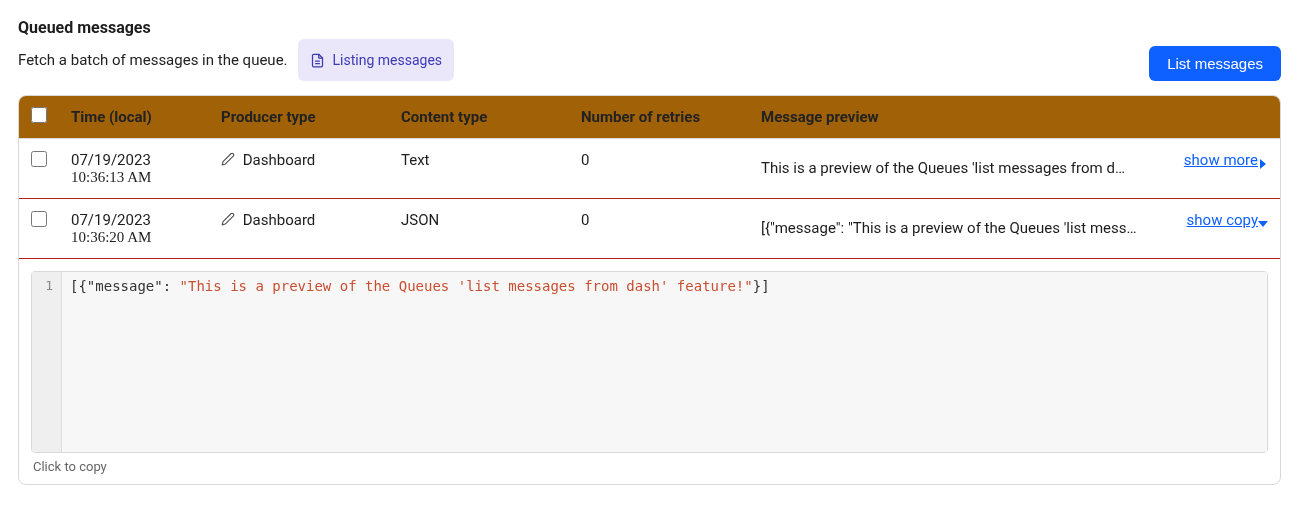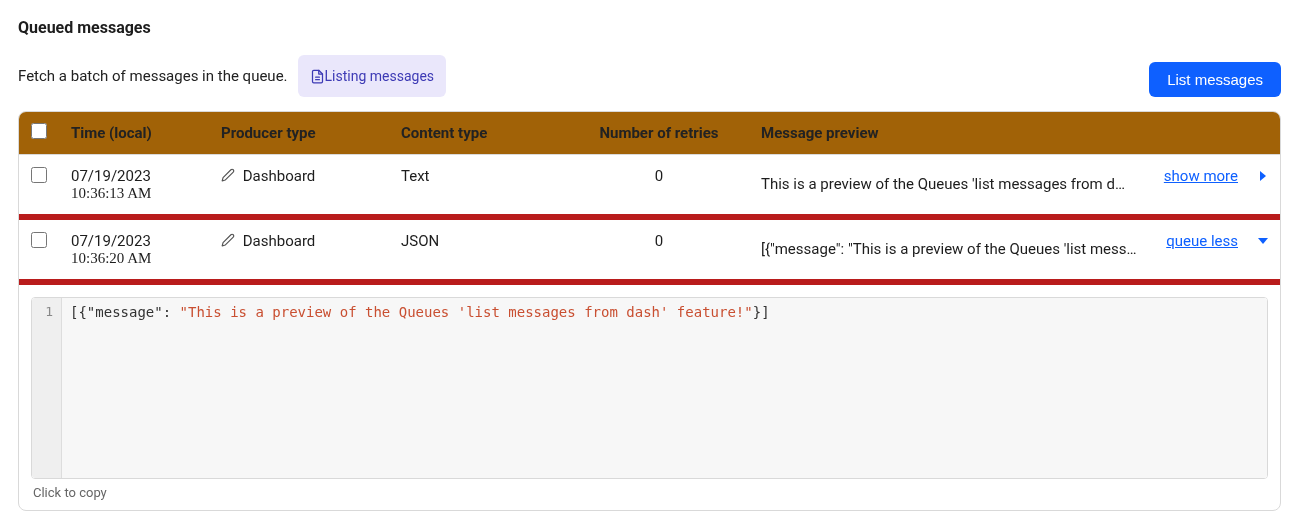--- a/index.html
+++ b/index.html
@@ -10,40 +10,41 @@
     body {
       font-family: -apple-system, BlinkMacSystemFont, "Segoe UI", Roboto, Helvetica, Arial, sans-serif;
       font-size: 15px;
       color: #1d1d1d;
       background: #fff;
       padding: 18px;
     }
     .section-title {
       font-weight: 700;
       font-size: 16px;
-      margin-bottom: 18px;
+      margin-bottom: 2px;
     }
     .header-row {
       display: flex;
       align-items: center;
       justify-content: space-between;
       margin-bottom: 14px;
     }
     .header-left {
       display: flex;
       align-items: center;
       gap: 10px;
     }
     .desc {
       font-size: 15px;
       color: #222;
     }
     .chip {
       display: inline-flex;
       align-items: center;
+      gap: 8px;
       background: #eae7fb;
       color: #3d3ab5;
       padding: 13px 12px;
       border-radius: 6px;
       font-size: 14px;
       cursor: pointer;
     }
     .chip-icon {
       display: inline-flex;
       width: 15px;
@@ -74,32 +75,32 @@
       background: #a16207;
       text-align: left;
       font-weight: 700;
       font-size: 15px;
       padding: 11px 12px;
       border-bottom: 1px solid #d9d9d9;
       color: #222;
     }
     tbody td {
       padding: 12px;
-      border-bottom: 6px solid #b91c1c;
+      border-bottom: 1px solid #b91c1c;
       vertical-align: top;
       font-size: 15px;
     }
     tbody tr:last-child td {
       border-bottom: none;
     }
     .col-check { width: 40px; text-align: center; }
     .col-time { width: 150px; }
     .col-producer { width: 180px; }
     .col-content { width: 180px; }
-    .col-retries { width: 180px; text-align: center; }
+    .col-retries { width: 180px; }
     .col-preview { width: auto; }
     input[type="checkbox"] {
       width: 16px;
       height: 16px;
       cursor: pointer;
       accent-color: #0e60ff;
       border-radius: 3px;
     }
     .time-date { white-space: nowrap; }
     .time-time { white-space: nowrap; font-family: Liberation Serif, serif; }
@@ -126,22 +127,22 @@
       max-width: 400px;
       margin-top: 8px;
     }
     .toggle-link {
       color: #0e60ff;
       text-decoration: underline;
       font-size: 15px;
       cursor: pointer;
       white-space: nowrap;
       display: inline-flex;
-      align-items: center;
-      gap: 20px;
+      align-items: flex-end;
+      gap: 0;
       flex-shrink: 0;
     }
     .toggle-link svg {
       width: 10px;
       height: 10px;
       fill: #0e60ff;
     }
     
     .code-row td {
       padding: 12px 12px 10px 12px;
@@ -274,21 +275,21 @@
               </svg>
           </span>
           <span>Dashboard</span>
         </td>
         <td class="col-content">JSON</td>
         <td class="col-retries">0</td>
         <td class="col-preview">
           <div class="preview-cell">
             <span class="preview-text">[{"message": "This is a preview of the Queues 'list mess…</span>
             <a class="toggle-link">
-              <span>queue less</span>
+              <span>show copy</span>
               <svg viewBox="0 0 10 10">
                   <path d="M0 2 L10 2 L5 8 Z"></path>
                 </svg>
             </a>
           </div>
         </td>
       </tr>
 
       <tr class="code-row">
         <td colspan="6">

